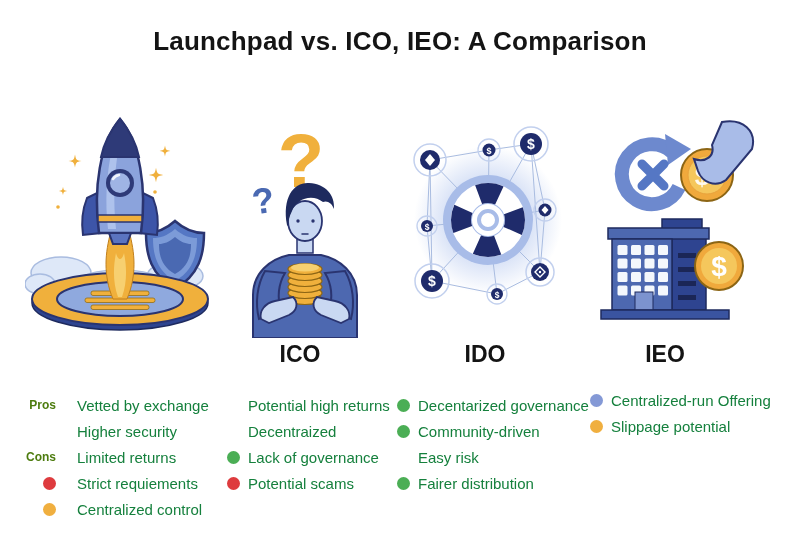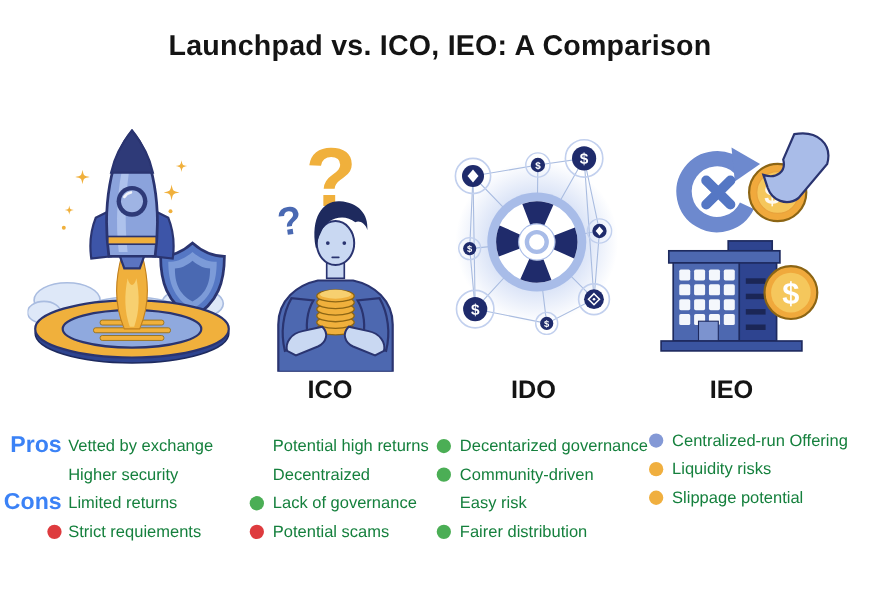--- a/index.html
+++ b/index.html
@@ -25,21 +25,21 @@
   .h-ico{left:220px;width:160px;}
   .h-ido{left:405px;width:160px;}
   .h-ieo{left:585px;width:160px;}
   .list{position:absolute;}
   .l-launchpad{left:16px;top:392px;}
   .l-ico{left:227px;top:392px;}
   .l-ido{left:397px;top:392px;}
   .l-ieo{left:590px;top:387px;}
   .row{display:flex;align-items:center;height:26px;}
   .lead{display:flex;align-items:center;flex:none;}
-  .label-col{width:40px;justify-content:flex-end;margin-right:6px;font-size:21px;font-weight:700;color:#3b82f6;}
+  .label-col{width:40px;justify-content:flex-end;margin-right:21px;font-size:12px;font-weight:700;color:#4d7c0f;}
   .bullet-col{width:13px;justify-content:center;margin-right:8px;}
   .dot{width:13px;height:13px;border-radius:50%;display:inline-block;}
   .item-text{font-size:15px;color:#15803d;white-space:nowrap;}
 </style>
 </head>
 <body>
 
 <div class="canvas">
 
   <div class="title">Launchpad vs. ICO, IEO: A Comparison</div>
@@ -270,20 +270,26 @@
       <div class="row">
         <span class="lead label-col">Cons</span>
         <span class="item-text">Limited returns</span>
       </div>
       <div class="row">
         <span class="lead label-col">
           <span class="dot" style="background: rgb(222, 59, 62);"></span>
         </span>
         <span class="item-text">Strict requiements</span>
       </div>
+      <div class="row">
+        <span class="lead label-col">
+          <span class="dot" style="background: rgb(240, 175, 63);"></span>
+        </span>
+        <span class="item-text">Centralized control</span>
+      </div>
     </div>
   <div class="list l-ico">
       <div class="row">
         <span class="lead bullet-col"></span>
         <span class="item-text">Potential high returns</span>
       </div>
       <div class="row">
         <span class="lead bullet-col"></span>
         <span class="item-text">Decentraized</span>
       </div>
@@ -328,23 +334,17 @@
       <div class="row">
         <span class="lead bullet-col">
           <span class="dot" style="background: rgb(132, 153, 214);"></span>
         </span>
         <span class="item-text">Centralized-run Offering</span>
       </div>
       <div class="row">
         <span class="lead bullet-col">
           <span class="dot" style="background: rgb(240, 175, 63);"></span>
         </span>
-        <span class="item-text">Liquidity risks</span>
-      </div>
-      <div class="row">
-        <span class="lead bullet-col">
-          <span class="dot" style="background: rgb(240, 175, 63);"></span>
-        </span>
         <span class="item-text">Slippage potential</span>
       </div>
     </div>
 
 </div>
 
 </body></html>

